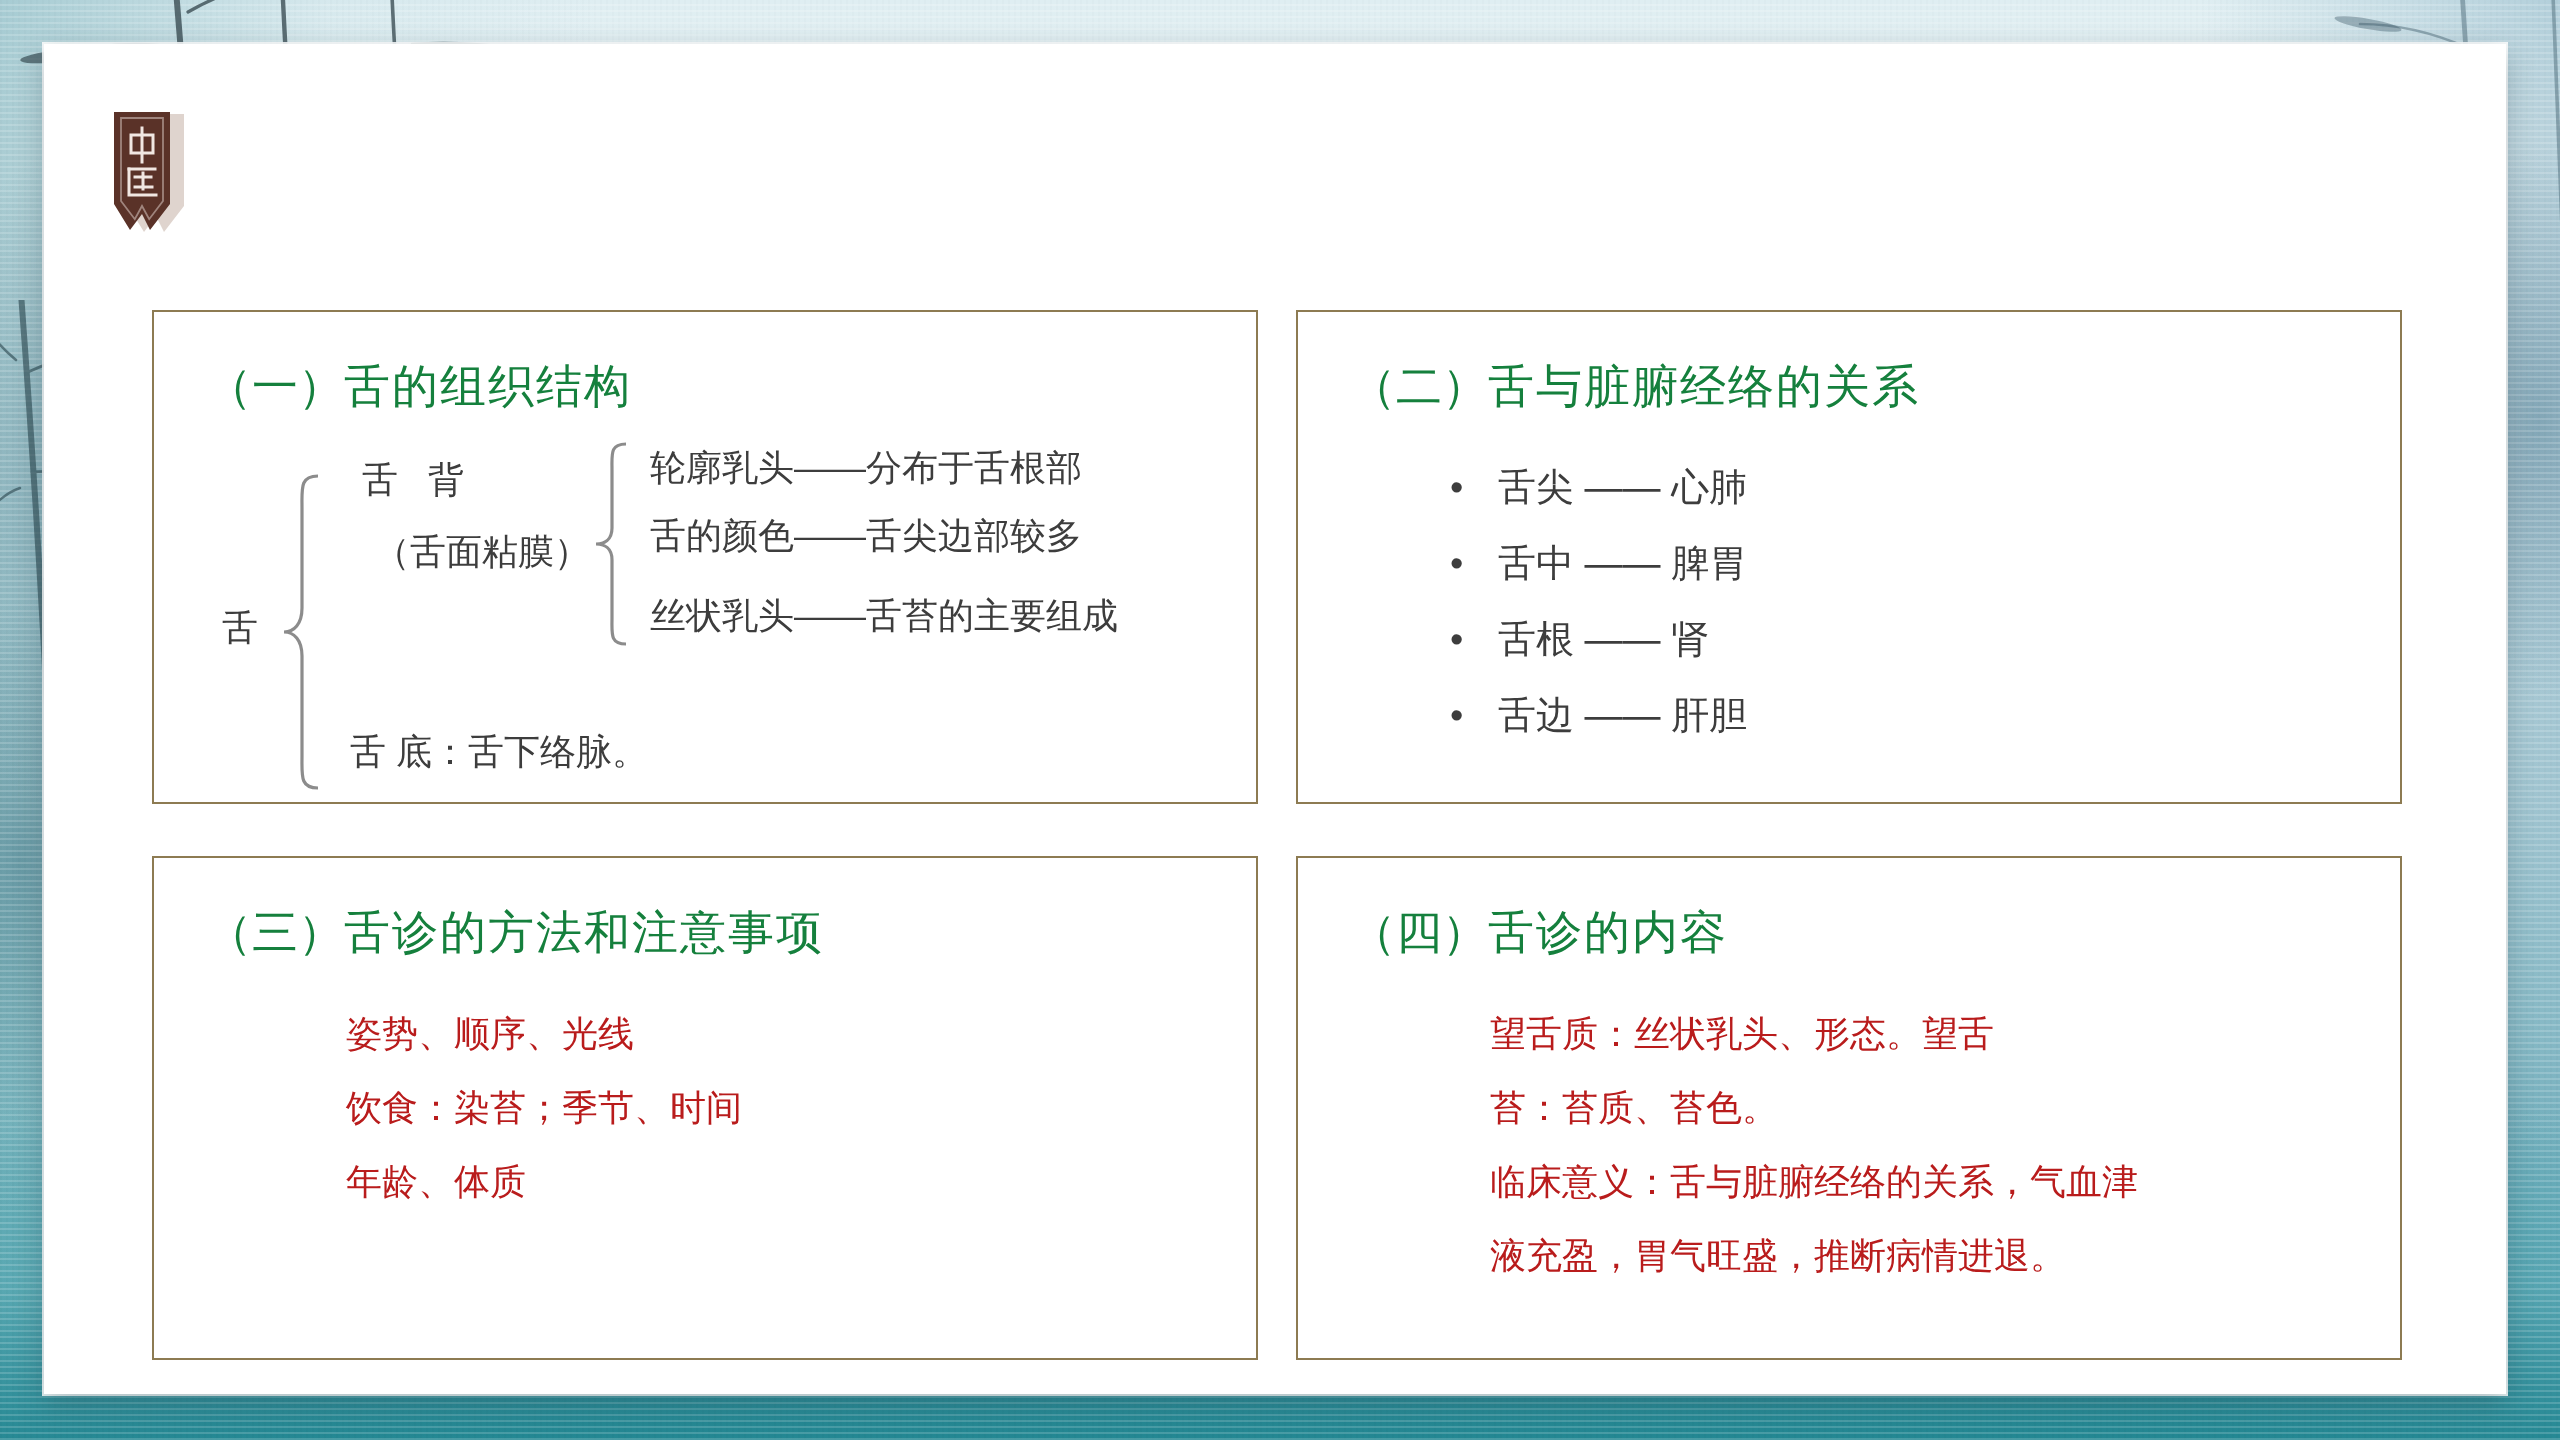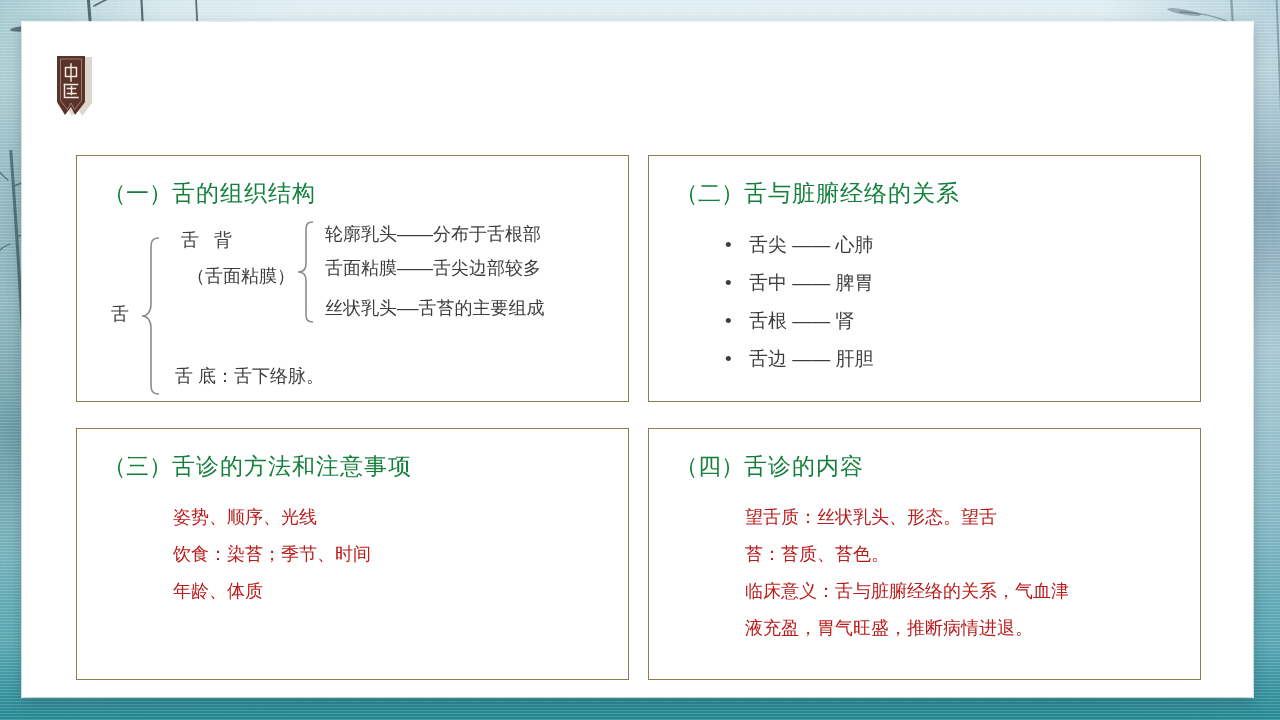--- a/index.html
+++ b/index.html
@@ -186,21 +186,21 @@
     letter-spacing: 0;
   }
 
   .tree .r {
     position: absolute;
     left: 248px;
     white-space: nowrap;
   }
   .tree .r1 { top: 8px; }
   .tree .r2 { top: 42px; }
-  .tree .r3 { top: 82px; font-family: Liberation Mono, monospace; }
+  .tree .r3 { top: 82px; }
 
   
   .bullets {
     margin: 18px 0 0 0;
     padding: 0 0 0 100px;
     list-style: none;
   }
   .bullets li {
     position: relative;
     color: #3d3d3d;
@@ -348,21 +348,21 @@
           <span class="l2">（舌面粘膜）</span>
           <span class="l3">舌 底：舌下络脉。</span>
 
           <span class="brace brace-inner">
             <svg width="22" height="104" viewBox="0 0 22 104" fill="none" stroke="#8c8c8c" stroke-width="1.6">
               <path d="M18 2 C10 2 11 7 11 15 L11 44 C11 50 7 52 3 52 C7 52 11 54 11 60 L11 89 C11 97 10 102 18 102"></path>
             </svg>
           </span>
 
           <span class="r r1">轮廓乳头——分布于舌根部</span>
-          <span class="r r2">舌面粘膜——舌尖边部较多</span>
+          <span class="r r2">舌的颜色——舌尖边部较多</span>
           <span class="r r3">丝状乳头——舌苔的主要组成</span>
         </div>
       </section>
 
       <section class="panel">
         <div class="panel-title">
           <span class="num">（二）</span><span>舌与脏腑经络的关系</span>
         </div>
 
         <ul class="bullets">

